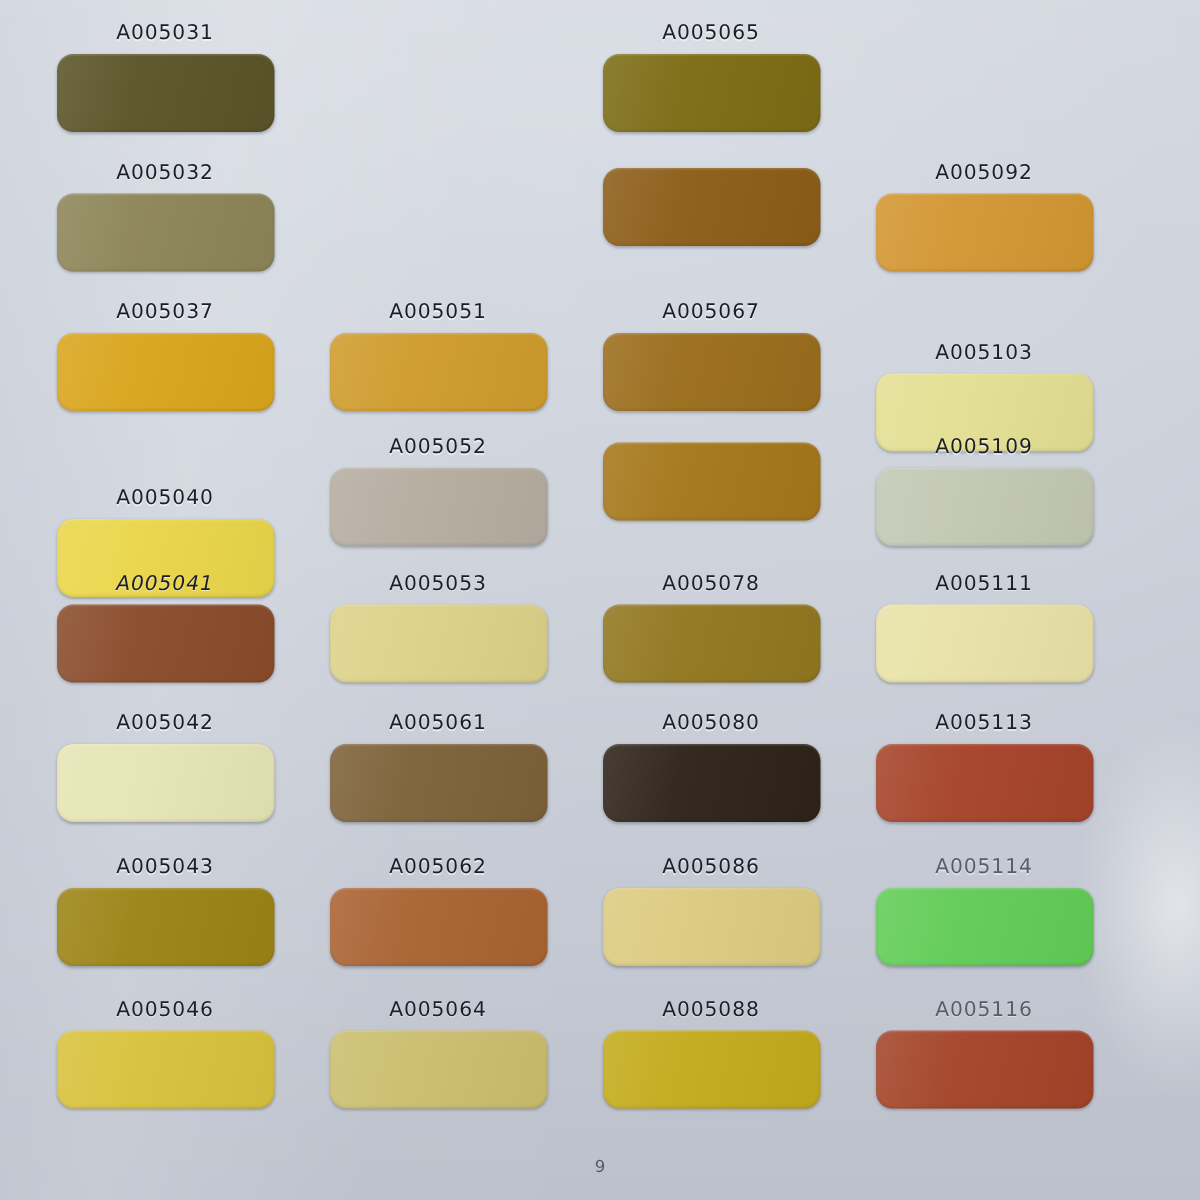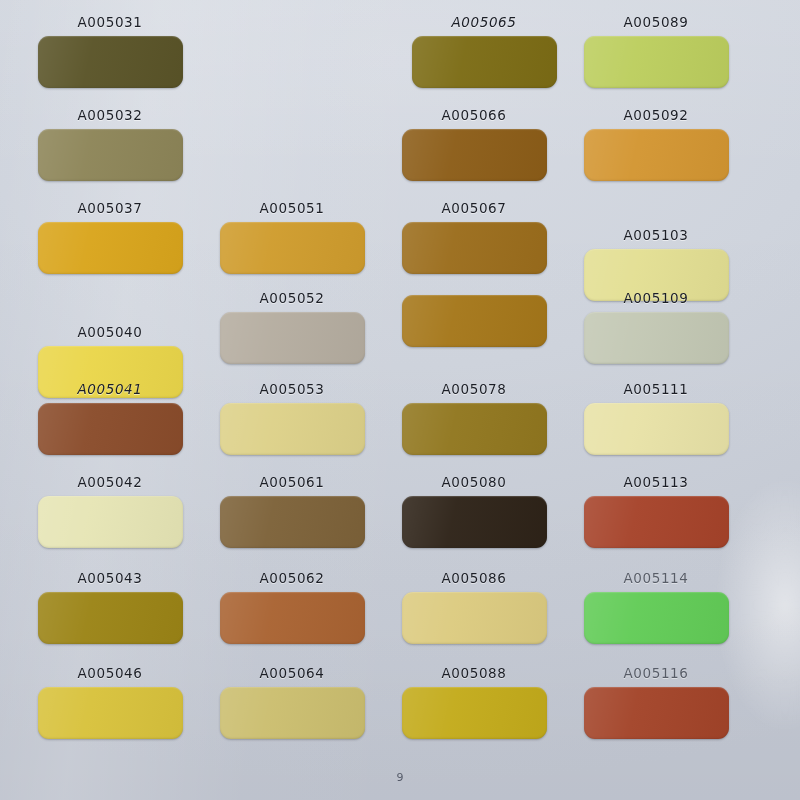--- a/index.html
+++ b/index.html
@@ -113,34 +113,29 @@
 </style>
 </head>
 <body>
 
 <div id="sheet">
   <div id="grid">
       <div class="cell" style="left: 26px; top: 14px;">
         <span class="swatch-label">A005031</span>
         <span class="swatch-chip" style="background: rgb(90, 84, 40);"></span>
       </div>
-      <div class="cell" style="left: 400px; top: 14px; font-style: italic;">
+      <div class="cell" style="left: 390px; top: 14px;">
         <span class="swatch-label">A005065</span>
         <span class="swatch-chip" style="background: rgb(124, 108, 21);"></span>
-      </div>
-      <div class="cell" style="left: 572px; top: 14px;">
-        <span class="swatch-label">A005089</span>
-        <span class="swatch-chip" style="background: rgb(188, 206, 94);"></span>
       </div>
       <div class="cell" style="left: 26px; top: 107px;">
         <span class="swatch-label">A005032</span>
         <span class="swatch-chip" style="background: rgb(141, 133, 88);"></span>
       </div>
       <div class="cell" style="left: 390px; top: 107px;">
-        <span class="swatch-label">A005066</span>
         <span class="swatch-chip" style="background: rgb(140, 93, 24);"></span>
       </div>
       <div class="cell" style="left: 572px; top: 107px;">
         <span class="swatch-label">A005092</span>
         <span class="swatch-chip" style="background: rgb(211, 150, 50);"></span>
       </div>
       <div class="cell" style="left: 26px; top: 200px;">
         <span class="swatch-label">A005037</span>
         <span class="swatch-chip" style="background: rgb(217, 165, 28);"></span>
       </div>

